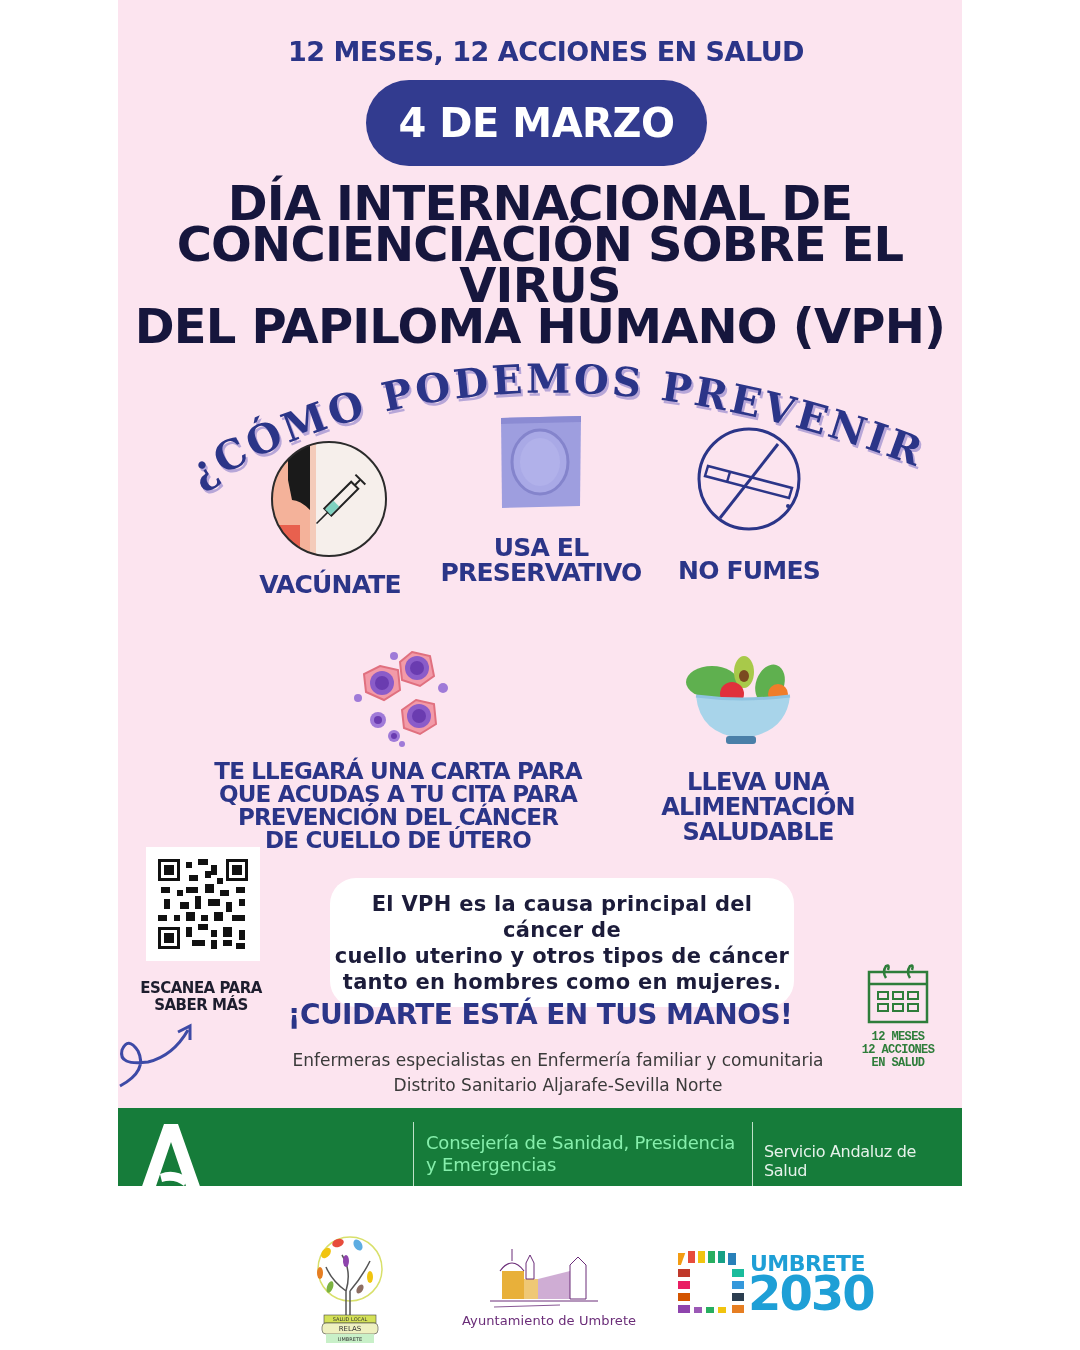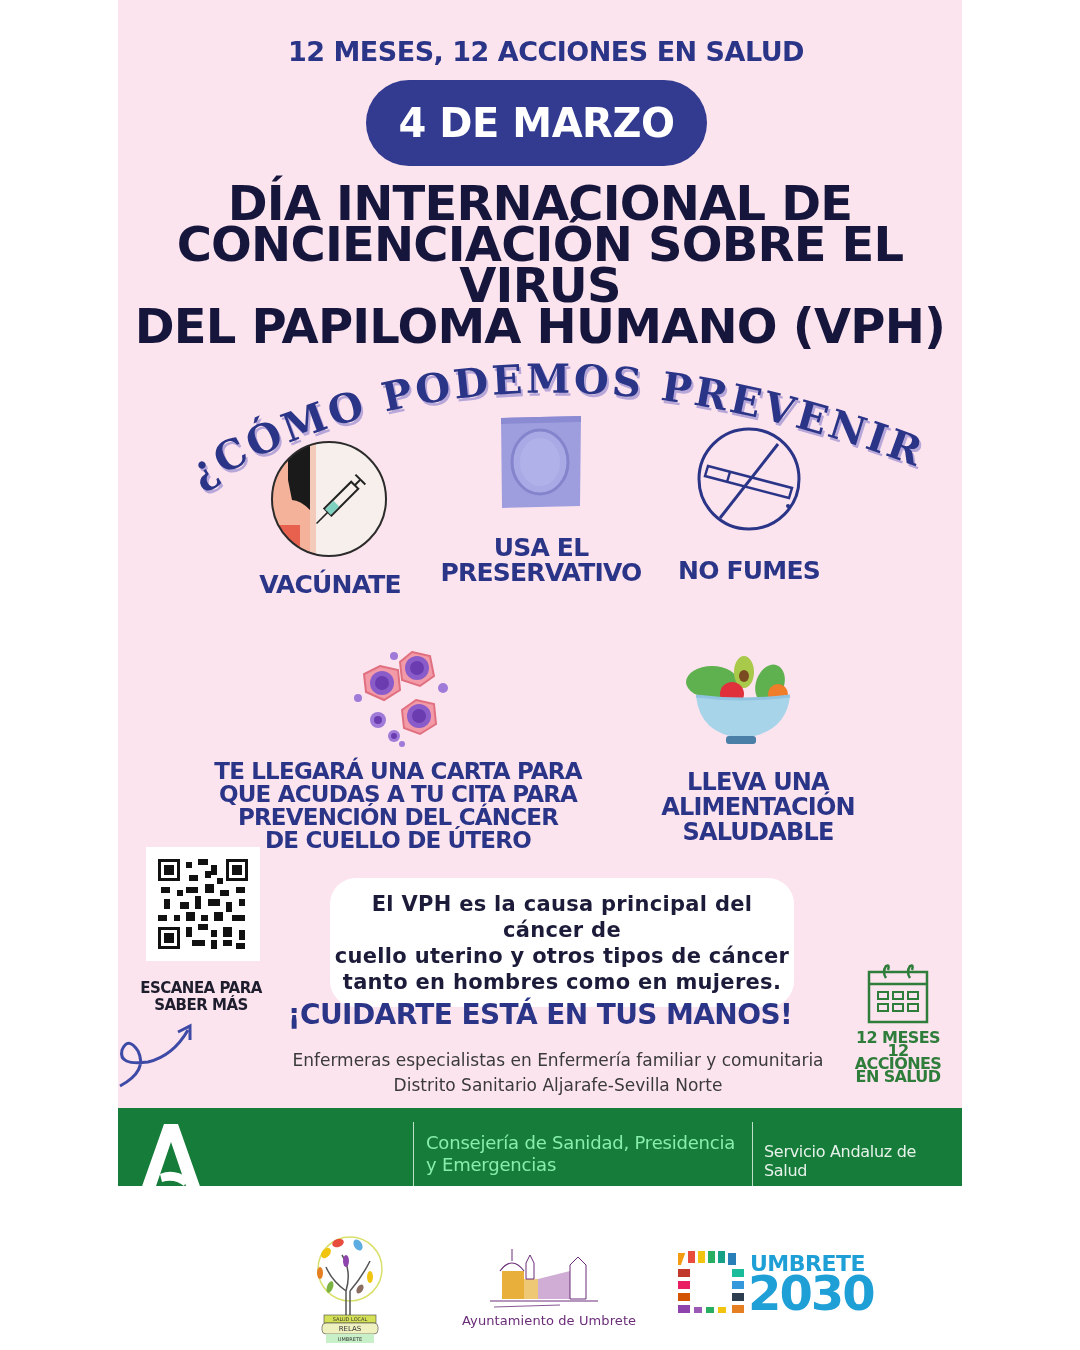--- a/index.html
+++ b/index.html
@@ -12,21 +12,21 @@
   .top-tag { left: 0; width: 844px; top: 36px; font-size: 27px; font-weight: bold; letter-spacing: -0.5px; padding-left: 12px; }
   .date-pill { left: 248px; top: 80px; width: 341px; height: 86px; background: #323b8f; border-radius: 43px; color: #fff; font-size: 40px; font-weight: bold; display: flex; align-items: center; justify-content: center; letter-spacing: -0.5px; }
   .main-title { left: 0; width: 844px; top: 183px; font-size: 48px; line-height: 41px; font-weight: bold; letter-spacing: -0.8px; }
   .arc svg { position: absolute; left: 62px; top: 318px; }
   .item-label { font-weight: bold; font-size: 25px; line-height: 25px; letter-spacing: -0.8px; }
   .info-box { left: 212px; top: 878px; width: 464px; height: 129px; background: #ffffff; border-radius: 26px; font-size: 21px; line-height: 26px; color: #1c1c3a; font-weight: bold; display:flex; align-items:center; justify-content:center; text-align:center; letter-spacing: 0.3px; }
   .cta { left: 0; width: 844px; top: 998px; font-size: 28px; font-weight: bold; letter-spacing: -0.6px; }
   .credits { left: 0; width: 880px; top: 1048px; font-size: 17px; line-height: 25px; color: #3a3a3a; }
   .qr { left: 28px; top: 847px; width: 114px; height: 114px; background: #ffffff; padding: 12px; }
   .qr-label { left: 8px; top: 980px; width: 150px; font-size: 15px; font-weight: bold; line-height: 17px; color: #1d1d2e; letter-spacing: -0.5px; }
-  .cal-label { left: 730px; top: 1031px; width: 100px; font-size: 16px; font-weight: bold; color: #2e7d3a; line-height: 13px; letter-spacing: -0.6px; }
+  .cal-label { left: 730px; top: 1031px; width: 100px; font-size: 12px; font-weight: bold; color: #2e7d3a; line-height: 13px; letter-spacing: -0.6px; font-family: Liberation Mono, monospace; }
   .footer-band { position: absolute; left: 118px; top: 1108px; width: 844px; height: 78px; background: #167c3a; overflow: hidden; }
   .footer-band .div1 { position: absolute; left: 295px; top: 14px; width: 1px; height: 64px; background: #bfe0c8; }
   .footer-band .div2 { position: absolute; left: 634px; top: 14px; width: 1px; height: 64px; background: #bfe0c8; }
   .junta { position: absolute; left: 102px; top: 18px; color: #fff; font-size: 26px; line-height: 29px; font-family: "DejaVu Sans", sans-serif; letter-spacing: -0.4px; }
   .conse { position: absolute; left: 308px; top: 24px; color: #86efac; font-size: 18px; line-height: 22px; letter-spacing: -0.2px; }
   .sas { position: absolute; left: 646px; top: 34px; color: #e6f2ea; font-size: 16px; letter-spacing: -0.3px; }
   .logos { position: absolute; top: 1225px; left: 0; width: 1080px; height: 125px; }
   .ayto-label { position: absolute; left: 462px; top: 1313px; font-size: 13px; color: #6a2c78; letter-spacing: 0.1px; }
   .umb-word { position: absolute; left: 750px; top: 1250px; font-size: 22px; font-weight: bold; color: #1e9fd6; letter-spacing: -0.5px; }
   .umb-year { position: absolute; left: 748px; top: 1266px; font-size: 48px; font-weight: bold; color: #1e9fd6; letter-spacing: -2px; }

